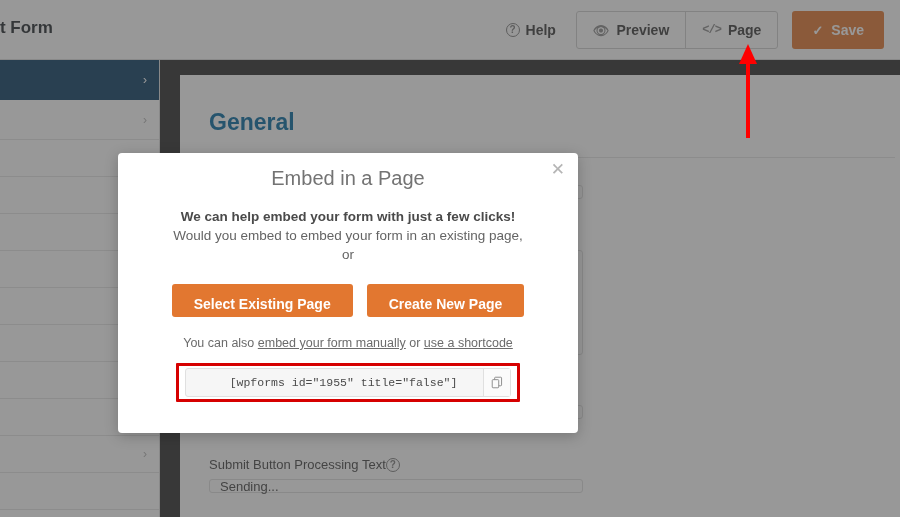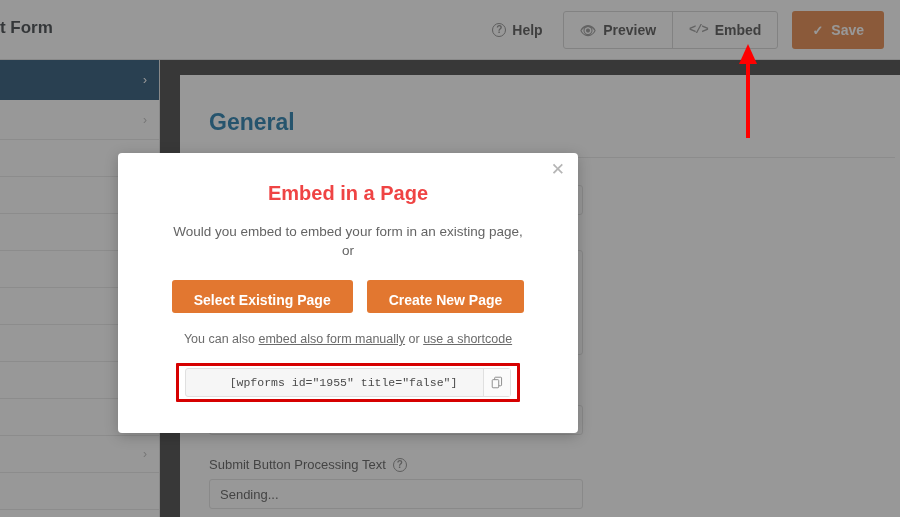--- a/index.html
+++ b/index.html
@@ -194,25 +194,24 @@
   .field {
     position: absolute;
     left: 29px;
   }
   .field-label {
     font-size: 13px;
     color: #444;
     margin-bottom: 7px;
     display: flex;
     align-items: center;
-    gap: 7px;
   }
   .field-input {
     width: 374px;
-    height: 30px;
+    height: 14px;
     border: 1px solid #ddd;
     border-radius: 3px;
     background: #fff;
     display: flex;
     align-items: center;
     padding: 0 10px;
     font-size: 13px;
     color: #444;
   }
   .field-textarea {
@@ -246,24 +245,24 @@
   .modal-close {
     position: absolute;
     top: 8px;
     right: 13px;
     font-size: 17px;
     color: #b5b5b5;
     cursor: pointer;
     line-height: 1;
   }
   .modal-title {
-    margin-top: 29px;
+    margin-top: 14px;
     font-size: 20px;
-    font-weight: bold;
-    color: #ef4444;
+    font-weight: normal;
+    color: #737373;
   }
   .modal-sub {
     margin-top: 17px;
     font-size: 13.5px;
     line-height: 19px;
     color: #646464;
     padding: 0 48px;
   }
   .modal-sub .strong { font-weight: bold; color: #4a4a4a; }
   .modal-buttons {
@@ -361,21 +360,21 @@
           <span>Help</span>
         </div>
 
         <div class="btn-group">
           <div>
             <span class="eye-icon">👁</span>
             <span>Preview</span>
           </div>
           <div>
             <span class="code-icon">&lt;/&gt;</span>
-            <span>Embed</span>
+            <span>Page</span>
           </div>
         </div>
 
         <div class="save-btn">
           <span class="check-icon">✓</span>
           <span>Save</span>
         </div>
       </div>
     </div>
 
@@ -431,30 +430,31 @@
   </div>
 
   <div id="dim-overlay"></div>
 
   <div class="modal">
     <div class="modal-close">✕</div>
 
     <div class="modal-title">Embed in a Page</div>
 
     <div class="modal-sub">
+      <div class="strong">We can help embed your form with just a few clicks!</div>
       <div>Would you embed to embed your form in an existing page, or</div>
     </div>
 
     <div class="modal-buttons">
       <button class="orange-btn">Select Existing Page</button>
       <button class="orange-btn">Create New Page</button>
     </div>
 
     <div class="modal-manual">
-      <span>You can also </span><a>embed also form manually</a><span> or </span><a>use a shortcode</a>
+      <span>You can also </span><a>embed your form manually</a><span> or </span><a>use a shortcode</a>
     </div>
 
     <div class="shortcode-wrap">
       <div class="shortcode-field">
         <div class="shortcode-text">[wpforms id="1955" title="false"]</div>
         <div class="copy-btn">
           <svg width="13" height="13" viewBox="0 0 16 16">
             <rect x="1.5" y="4.5" width="8" height="10" rx="1" fill="none" stroke="#8d8d8d" stroke-width="1.2"></rect>
             <path d="M4.5 4.5 V2.5 a1 1 0 0 1 1 -1 H12 a1 1 0 0 1 1 1 V11 a1 1 0 0 1 -1 1 H9.5" fill="none" stroke="#8d8d8d" stroke-width="1.2"></path>
           </svg>

